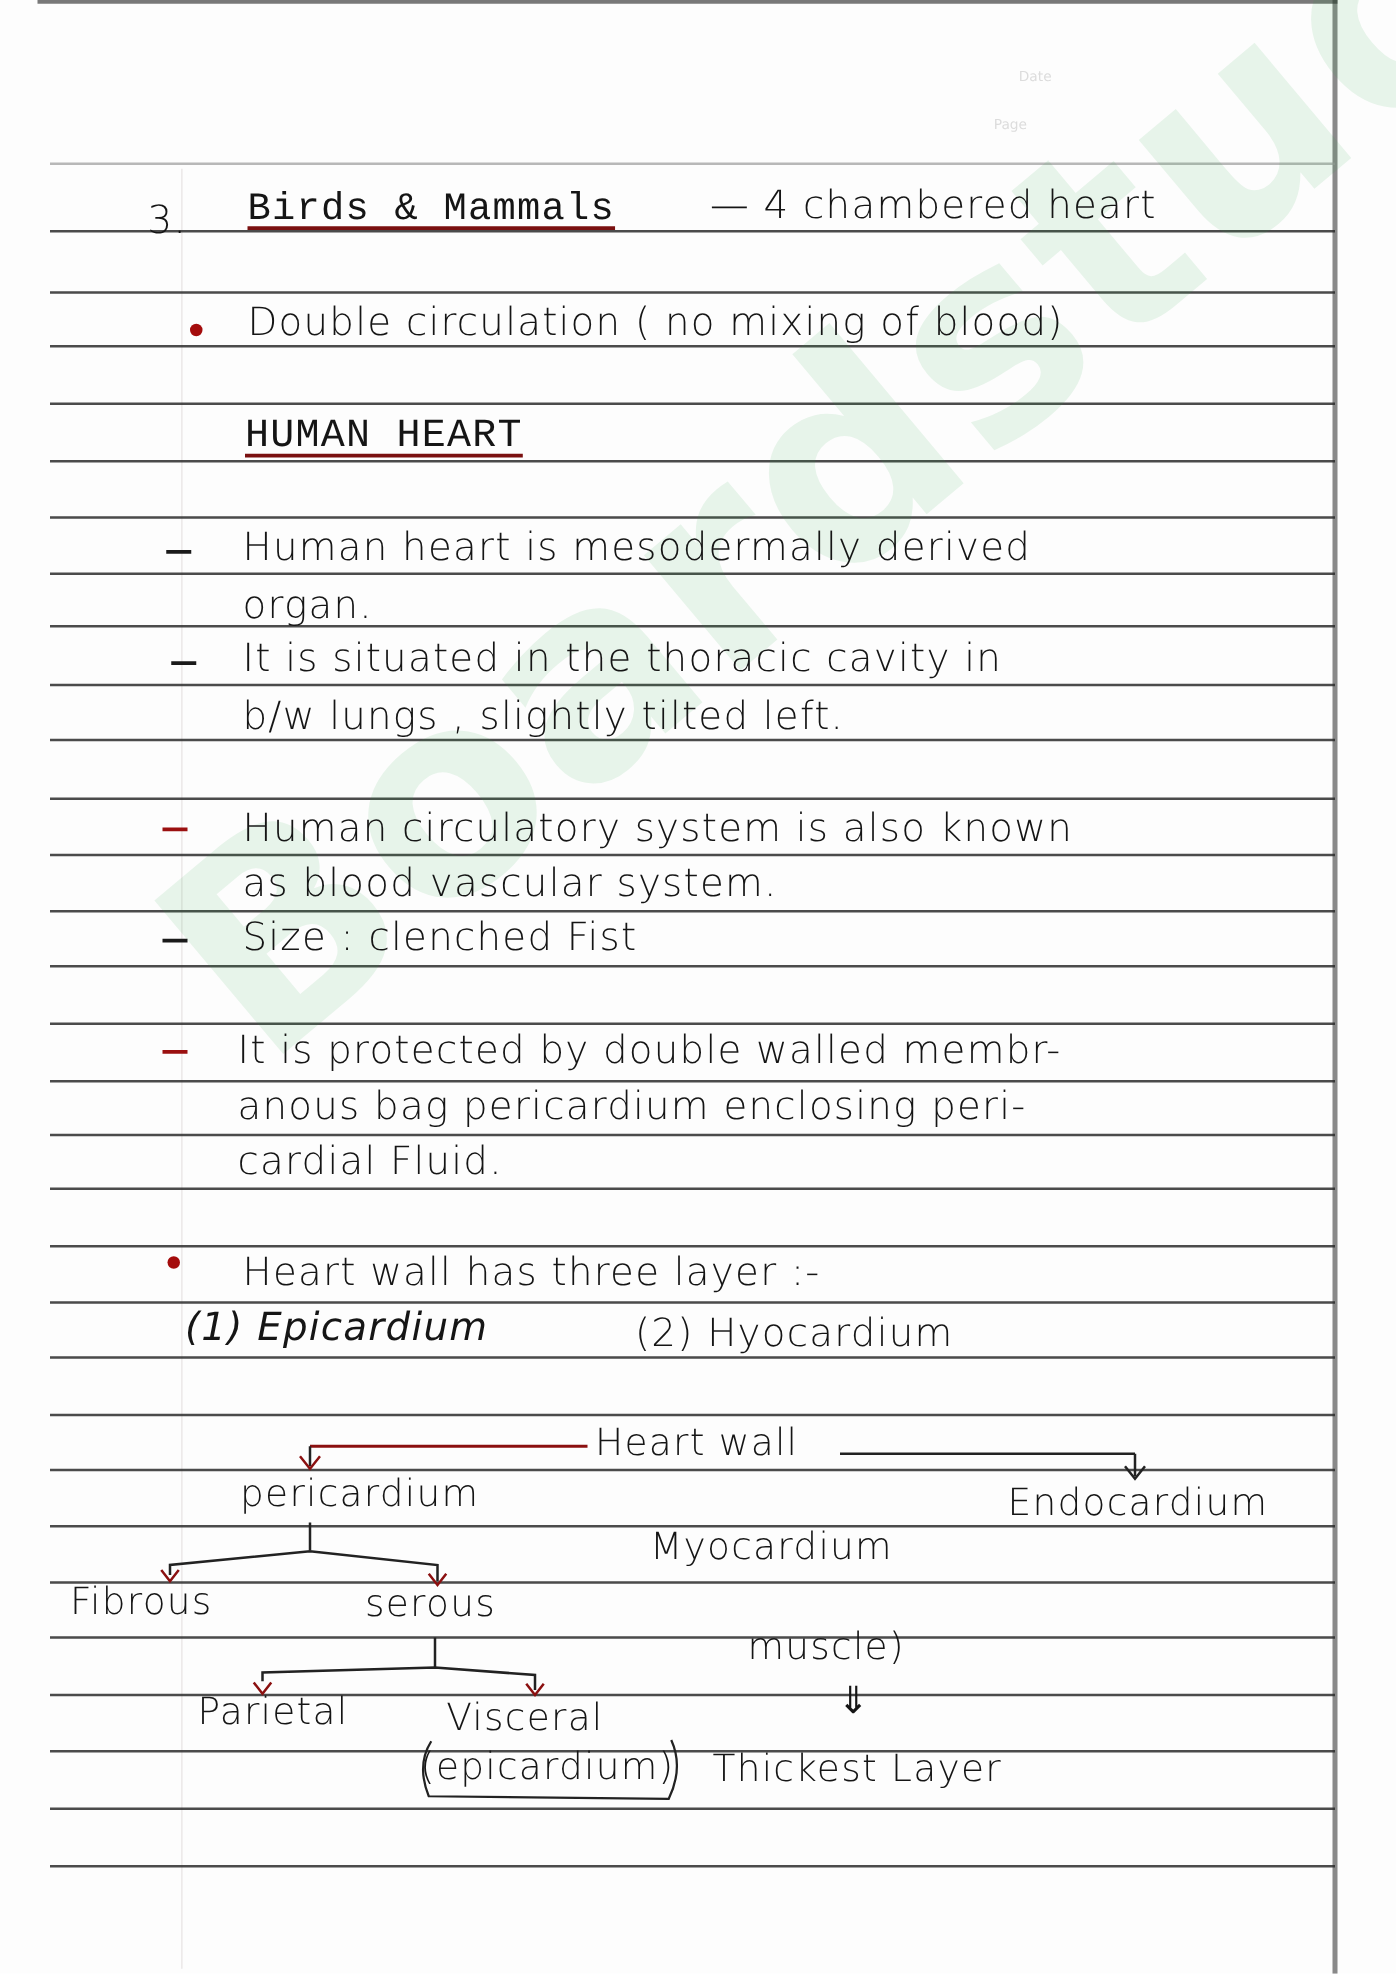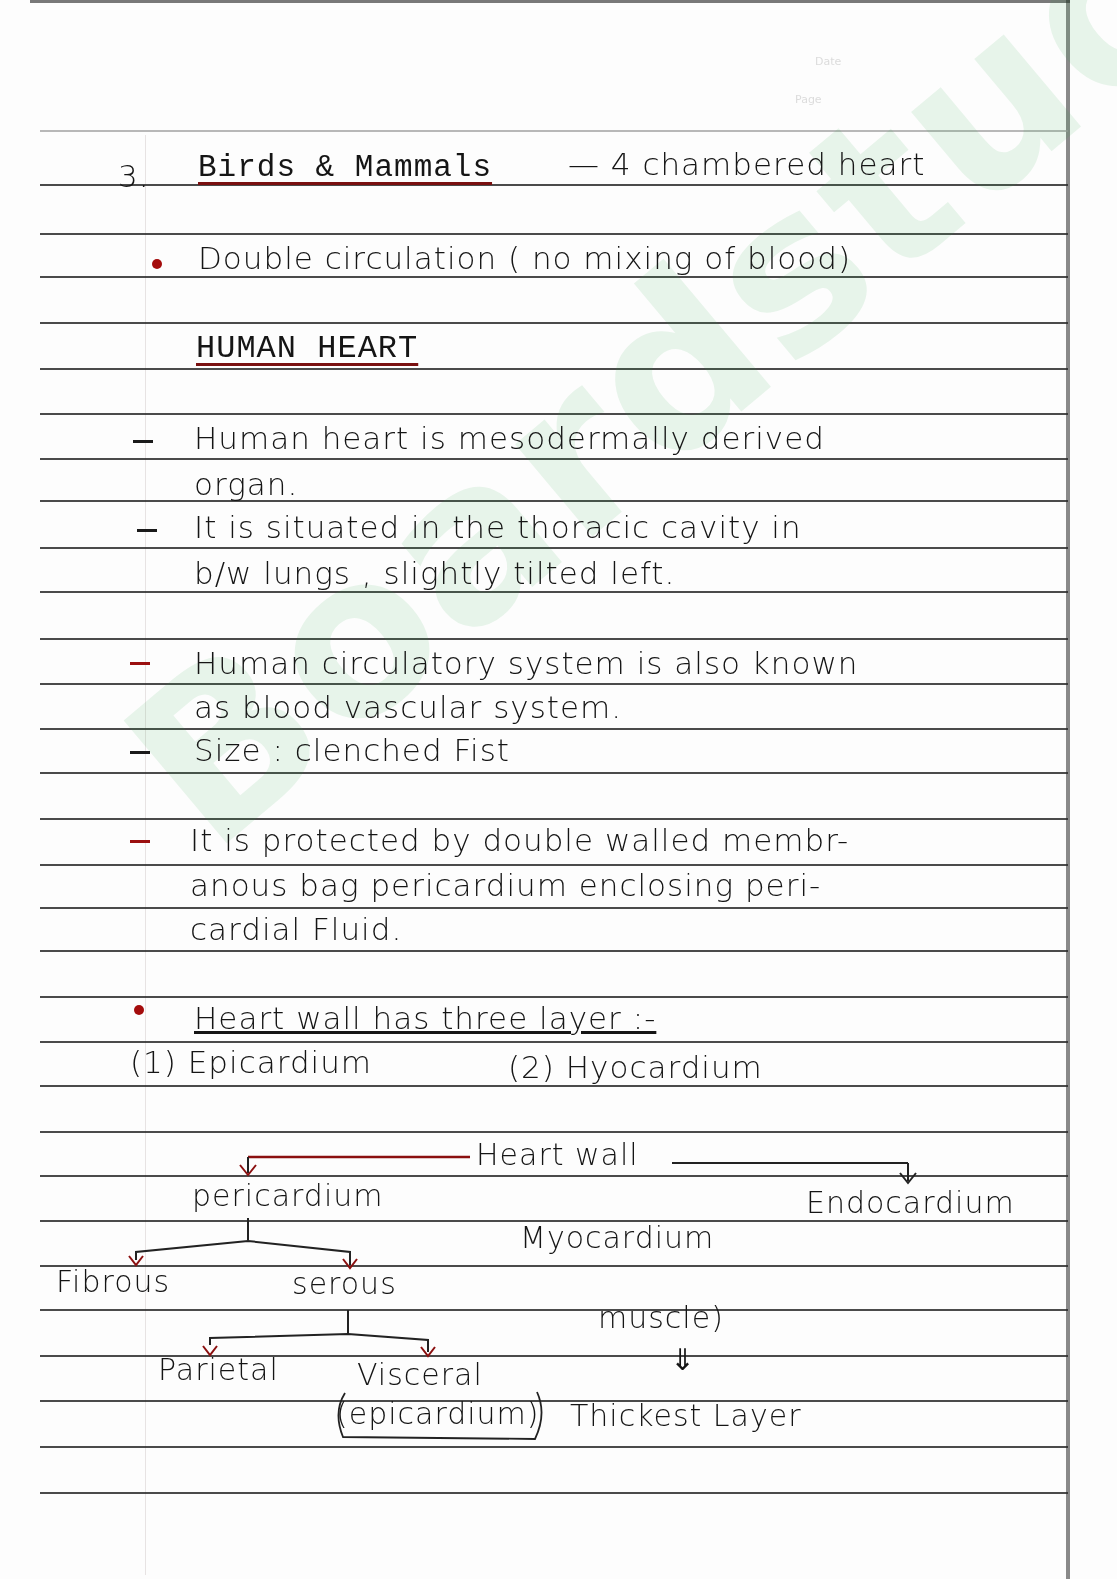--- a/index.html
+++ b/index.html
@@ -93,22 +93,22 @@
 
   <div class="dash" style="left:130px;top:751px;"></div>
   <span class="txt" style="left:194px;top:732px;">Size : clenched Fist</span>
 
   <div class="dash red" style="left:130px;top:840px;"></div>
   <span class="txt" style="left:190px;top:822px;">It is protected by double walled membr-</span>
   <span class="txt" style="left:190px;top:867px;">anous bag pericardium enclosing peri-</span>
   <span class="txt" style="left:190px;top:911px;">cardial Fluid.</span>
 
   <div class="dot" style="left:134px;top:1005px;"></div>
-  <span class="txt" style="left:194px;top:1000px;text-decoration:underline;">Heart wall has three layer :-</span>
-  <span class="txt" style="left:130px;top:1044px;">(1) Epicardium</span>
+  <span class="txt" style="left:194px;top:1000px;">Heart wall has three layer :-</span>
+  <span class="txt" style="left:148px;top:1044px;font-style:italic;">(1) Epicardium</span>
   <span class="txt" style="left:508px;top:1049px;">(2) Hyocardium</span>
 
   <svg class="diagram" width="1117" height="1579">
 
     <line x1="470" y1="1157" x2="248" y2="1157" stroke="#8b1010" stroke-width="2.5"></line>
     <line x1="248" y1="1157" x2="248" y2="1173" stroke="#222" stroke-width="2"></line>
     <polyline points="240,1165 248,1175 256,1165" fill="none" stroke="#8b1010" stroke-width="2"></polyline>
 
     <line x1="672" y1="1163" x2="908" y2="1163" stroke="#222" stroke-width="2"></line>
     <line x1="908" y1="1163" x2="908" y2="1181" stroke="#222" stroke-width="2"></line>

